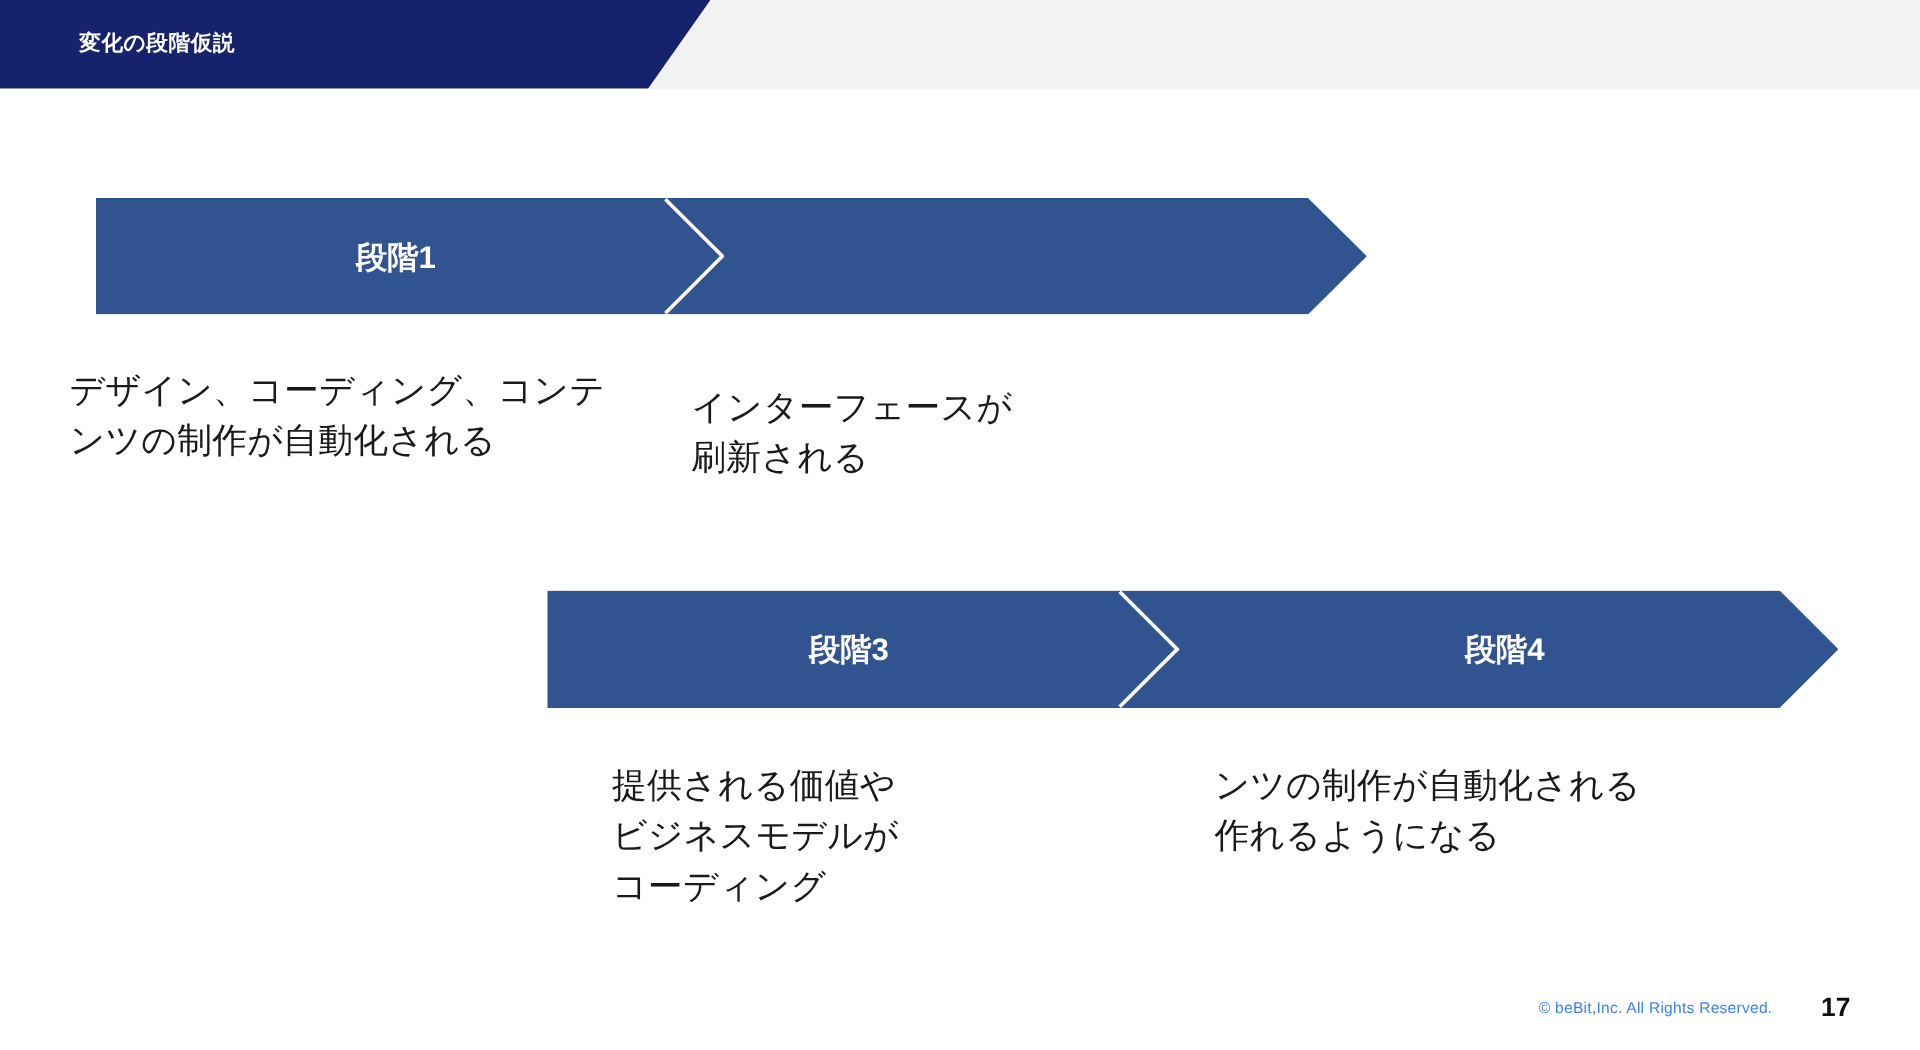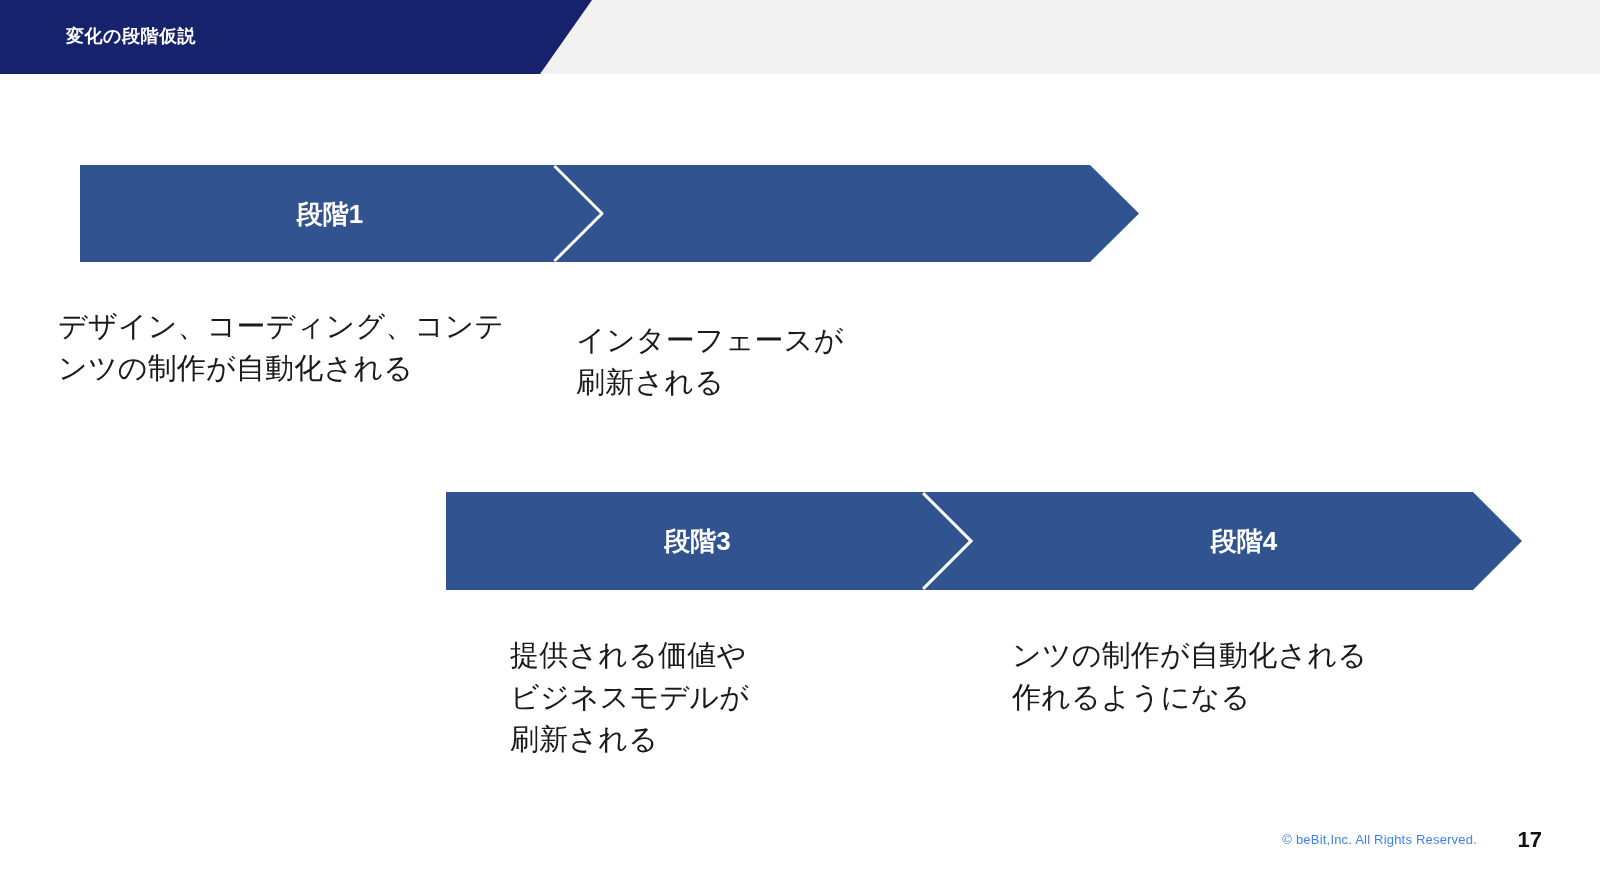--- a/index.html
+++ b/index.html
@@ -118,31 +118,31 @@
     <div class="chev-line" style="left:497px; top:38px; height:68px; transform: rotate(45deg);"></div>
   </div>
   <div class="stage-label" style="left:0px; top:36px; width:500px;">段階1</div>
 </div>
 
 <div class="caption" style="left:58px; top:305px;">デザイン、コーディング、コンテ
 ンツの制作が自動化される</div>
 <div class="caption" style="left:576px; top:319px;">インターフェースが
 刷新される</div>
 
-<div class="arrow-row" style="left:446px; top:492px; width:1076px; height:78px;">
+<div class="arrow-row" style="left:456px; top:492px; width:1076px; height:78px;">
   <div class="arrow-shape" style="width:1076px; height:98px;
               clip-path: polygon(0 0, 1027px 0, 1076px 49px, 1027px 98px, 0 98px);"></div>
   <div>
     <div class="chev-line" style="left:500px; top:-9px; height:69px; transform: rotate(-45deg);"></div>
     <div class="chev-line" style="left:500px; top:38px; height:69px; transform: rotate(45deg);"></div>
   </div>
   <div class="stage-label" style="left:0px; top:36px; width:503px;">段階3</div>
   <div class="stage-label" style="left:548px; top:36px; width:500px;">段階4</div>
 </div>
 
 <div class="caption" style="left:510px; top:634px;">提供される価値や
 ビジネスモデルが
-刷新される</div>
+コーディング</div>
 <div class="caption" style="left:1012px; top:634px;">ンツの制作が自動化される
 作れるようになる</div>
 
 <div class="footer-copy">© beBit,Inc. All Rights Reserved.</div>
 <div class="footer-page">17</div>
 
 </body></html>

